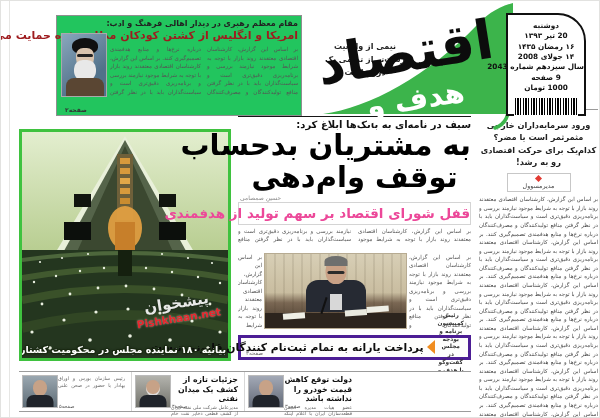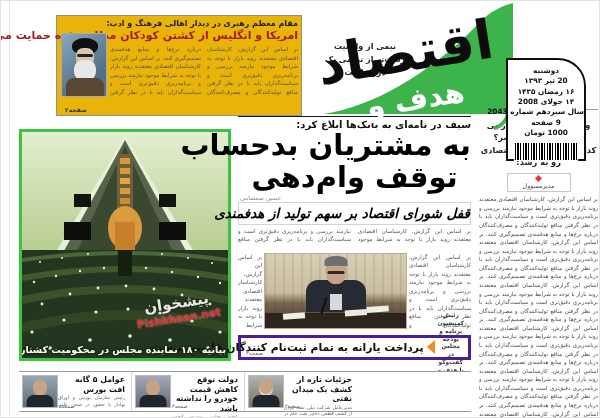--- a/index.html
+++ b/index.html
@@ -2,56 +2,56 @@
 <html lang="fa" dir="rtl"><head>
 <meta charset="utf-8">
 <style>
   *{margin:0;padding:0;box-sizing:border-box;}
   html,body{width:600px;height:418px;background:#f6f6f4;}
   body{font-family:"DejaVu Sans",sans-serif;}
   .page{position:relative;width:600px;height:418px;background:#fff;direction:rtl;overflow:hidden;border:1px solid #e2e2e0;}
   .edge-l{position:absolute;left:8px;top:0;height:100%;border-left:1px solid #e6e6e4;}
 
   
-  .leader{position:absolute;left:55px;top:14px;width:246px;height:101px;border:1px solid #8f8f8f;padding:3px;background:#eab308;}
+  .leader{position:absolute;left:55px;top:14px;width:246px;height:101px;border:1px solid #8f8f8f;padding:3px;background:#22c55e;}
   .leader-photo{position:absolute;left:4px;top:17px;width:46px;height:64px;background:linear-gradient(140deg,#8aa7bd,#51718a 70%);overflow:hidden;border:1px solid #aaa;}
   .turban{position:absolute;left:10px;top:4px;width:26px;height:16px;background:#101010;border-radius:50% 50% 40% 40%;}
   .face{position:absolute;left:14px;top:14px;width:18px;height:18px;background:#d9c4ae;border-radius:40%;}
   .glasses{position:absolute;left:15px;top:20px;width:16px;height:3px;background:#222;border-radius:2px;}
   .beard{position:absolute;left:12px;top:26px;width:22px;height:22px;background:#e8e8e8;border-radius:40% 40% 50% 50%;}
   .robe{position:absolute;left:4px;top:44px;width:38px;height:20px;background:#5a4633;border-radius:8px 8px 0 0;}
   .leader-content{margin-left:50px;}
   .leader-kicker{font-size:8px;font-weight:bold;color:#222;text-align:center;white-space:nowrap;}
   .leader-headline{font-size:11px;font-weight:bold;color:#9e1b1e;text-align:center;white-space:nowrap;margin-top:1px;}
   .leader-body{margin-top:3px;font-size:5.5px;line-height:1.55;color:#555;column-count:2;column-gap:6px;text-align:justify;height:56px;overflow:hidden;}
   .leader-pageref{position:absolute;left:8px;bottom:2px;font-size:6px;color:#333;font-weight:bold;}
 
   
   .masthead-svg{position:absolute;left:310px;top:0;width:202px;height:130px;pointer-events:none;z-index:3;}
   .tagline{position:absolute;left:316px;top:40px;width:96px;font-size:8px;font-weight:bold;color:#222;text-align:center;line-height:1.6;z-index:2;}
-  .datebox{position:absolute;left:505px;top:12px;width:80px;height:103px;background:#fff;border:2px solid #101010;border-radius:0 28px 0 0;text-align:center;padding-top:6px;z-index:4;margin-top:45px;}
+  .datebox{position:absolute;left:505px;top:12px;width:80px;height:103px;background:#fff;border:2px solid #101010;border-radius:0 28px 0 0;text-align:center;padding-top:6px;z-index:4;}
   .datebox-line{font-size:7.3px;font-weight:bold;color:#111;line-height:1.42;white-space:nowrap;}
   .barcode{width:64px;height:19px;margin:3px auto 0;background:repeating-linear-gradient(90deg,#000 0 1px,#fff 1px 2px,#000 2px 4px,#fff 4px 5px,#000 5px 6px,#fff 6px 8px);border:1px solid #fff;}
 
   
   .majlis{position:absolute;left:18px;top:128px;width:212px;height:232px;border:3px solid #3fc23f;background:#b9cf92;overflow:hidden;}
   .majlis svg{display:block;}
   .majlis-caption{position:absolute;left:2px;right:2px;bottom:3px;font-size:9.5px;font-weight:bold;color:#fff;text-align:center;white-space:nowrap;z-index:2;
     text-shadow:1px 1px 0 #1a2a12,-1px 1px 0 #1a2a12,1px -1px 0 #1a2a12,-1px -1px 0 #1a2a12,0 0 3px #000;}
   .watermark{position:absolute;right:8px;bottom:34px;z-index:2;transform:rotate(-9deg);text-align:center;}
   .wm-fa{display:block;font-size:15px;font-weight:bold;color:rgba(255,255,255,.9);text-shadow:0 0 2px rgba(0,0,0,.45);}
   .wm-en{display:block;font-size:10.5px;font-weight:bold;color:#e8262d;text-shadow:0 0 2px rgba(255,255,255,.6);}
 
   
   .main-story{position:absolute;left:237px;top:115px;width:233px;}
   .rule-top{border-top:1.5px solid #161616;}
   .ms-kicker{font-size:10px;font-weight:bold;color:#111;margin-top:2px;white-space:nowrap;}
   .ms-headline{font-size:29px;font-weight:bold;color:#000;text-align:center;line-height:1.1;letter-spacing:-.5px;white-space:nowrap;}
   .ms-credit{font-size:6px;color:#8a8a8a;text-align:left;margin:0 0 1px 2px;}
-  .ms-sub{border:1px solid #d4d4d4;padding:2px 0 3px;text-align:center;font-size:13.5px;font-weight:bold;color:#000000;white-space:nowrap;font-style:italic;}
+  .ms-sub{border:1px solid #d4d4d4;padding:2px 0 3px;text-align:center;font-size:13.5px;font-weight:bold;color:#ec4899;white-space:nowrap;}
   .ms-body{position:relative;margin-top:2px;height:104px;overflow:hidden;}
   .ms-body-top{font-size:5.5px;color:#555;line-height:1.55;column-count:2;column-gap:7px;text-align:justify;height:24px;overflow:hidden;}
   .ms-body-row{display:flex;margin-top:2px;height:76px;gap:2px;}
   .ms-col{font-size:5.5px;color:#555;line-height:1.55;text-align:justify;overflow:hidden;}
   .ms-col-r{width:62px;}
   .ms-col-l{flex:1;}
   .meeting-photo{width:143px;height:76px;flex:none;position:relative;background:linear-gradient(#d8cfb6 0%,#c9bda0 52%,#7a6753 66%,#423528 100%);overflow:hidden;border:1px solid #b7ab92;}
   .meeting-photo::before{content:"";position:absolute;inset:0;background:repeating-linear-gradient(90deg,rgba(60,50,30,.10) 0 2px,transparent 2px 9px);}
   .mp-suit{position:absolute;left:50%;transform:translateX(-50%);bottom:16px;width:60px;height:32px;background:#262a33;border-radius:12px 12px 0 0;}
   .mp-shirt{position:absolute;left:50%;transform:translateX(-50%);bottom:18px;width:12px;height:16px;background:#d8d8d8;}
@@ -248,47 +248,46 @@
     </div>
   </div>
 
   <div class="bottom-row">
     <div class="b-item">
       <div class="b-photo bp1">
           <div class="b-head"></div>
           <div class="b-shoulders"></div>
         </div>
       <div class="b-text">
-        <div class="b-title">عوامل ۵ گانه افت بورس</div>
         <div class="b-body">رئیس سازمان بورس و اوراق بهادار با حضور در صحن علنی مجلس ضمن ارائه گزارشی درباره آخرین وضعیت بازار سرمایه...</div>
         <div class="b-page">صفحه۵</div>
+      </div>
+    </div>
+    <div class="b-item b-hairw">
+      <div class="b-photo bp3">
+          <div class="b-head"></div>
+          <div class="b-shoulders"></div>
+        </div>
+      <div class="b-text">
+        <div class="b-title">جزئیات تازه از کشف یک میدان نفتی</div>
+        <div class="b-body">مدیرعامل شرکت ملی نفت ایران از کشف قطعی ذخایر نفت خام در سازندهای زمین‌شناسی سروک و فهلیان خبر داد...</div>
+        <div class="b-page">صفحه۴</div>
       </div>
     </div>
     <div class="b-item">
       <div class="b-photo bp4">
           <div class="b-head"></div>
           <div class="b-shoulders"></div>
         </div>
       <div class="b-text">
         <div class="b-title">دولت توقع کاهش قیمت خودرو را نداشته باشد</div>
         <div class="b-body">عضو هیات مدیره انجمن قطعه‌سازان ایران با اعلام اینکه احتمال بازبینی در فرمول قیمت‌گذاری شورای رقابت وجود دارد...</div>
         <div class="b-page">صفحه۳</div>
       </div>
     </div>
-    <div class="b-item b-hairw">
-      <div class="b-photo bp3">
-          <div class="b-head"></div>
-          <div class="b-shoulders"></div>
-        </div>
-      <div class="b-text">
-        <div class="b-title">جزئیات تازه از کشف یک میدان نفتی</div>
-        <div class="b-body">مدیرعامل شرکت ملی نفت ایران از کشف قطعی ذخایر نفت خام در سازندهای زمین‌شناسی سروک و فهلیان خبر داد...</div>
-        <div class="b-page">صفحه۴</div>
-      </div>
-    </div>
   </div>
 
   <div class="editorial">
     <div class="ed-header">
       <span class="ed-label">سرمقاله</span>
       <span class="ed-square"></span>
       <span class="ed-line"></span>
     </div>
     <div class="ed-title">ورود سرمایه‌داران خارجی مثمرثمر است یا مضر؟ کدام‌یک برای حرکت اقتصادی رو به رشد!</div>
     <div class="ed-byline">

